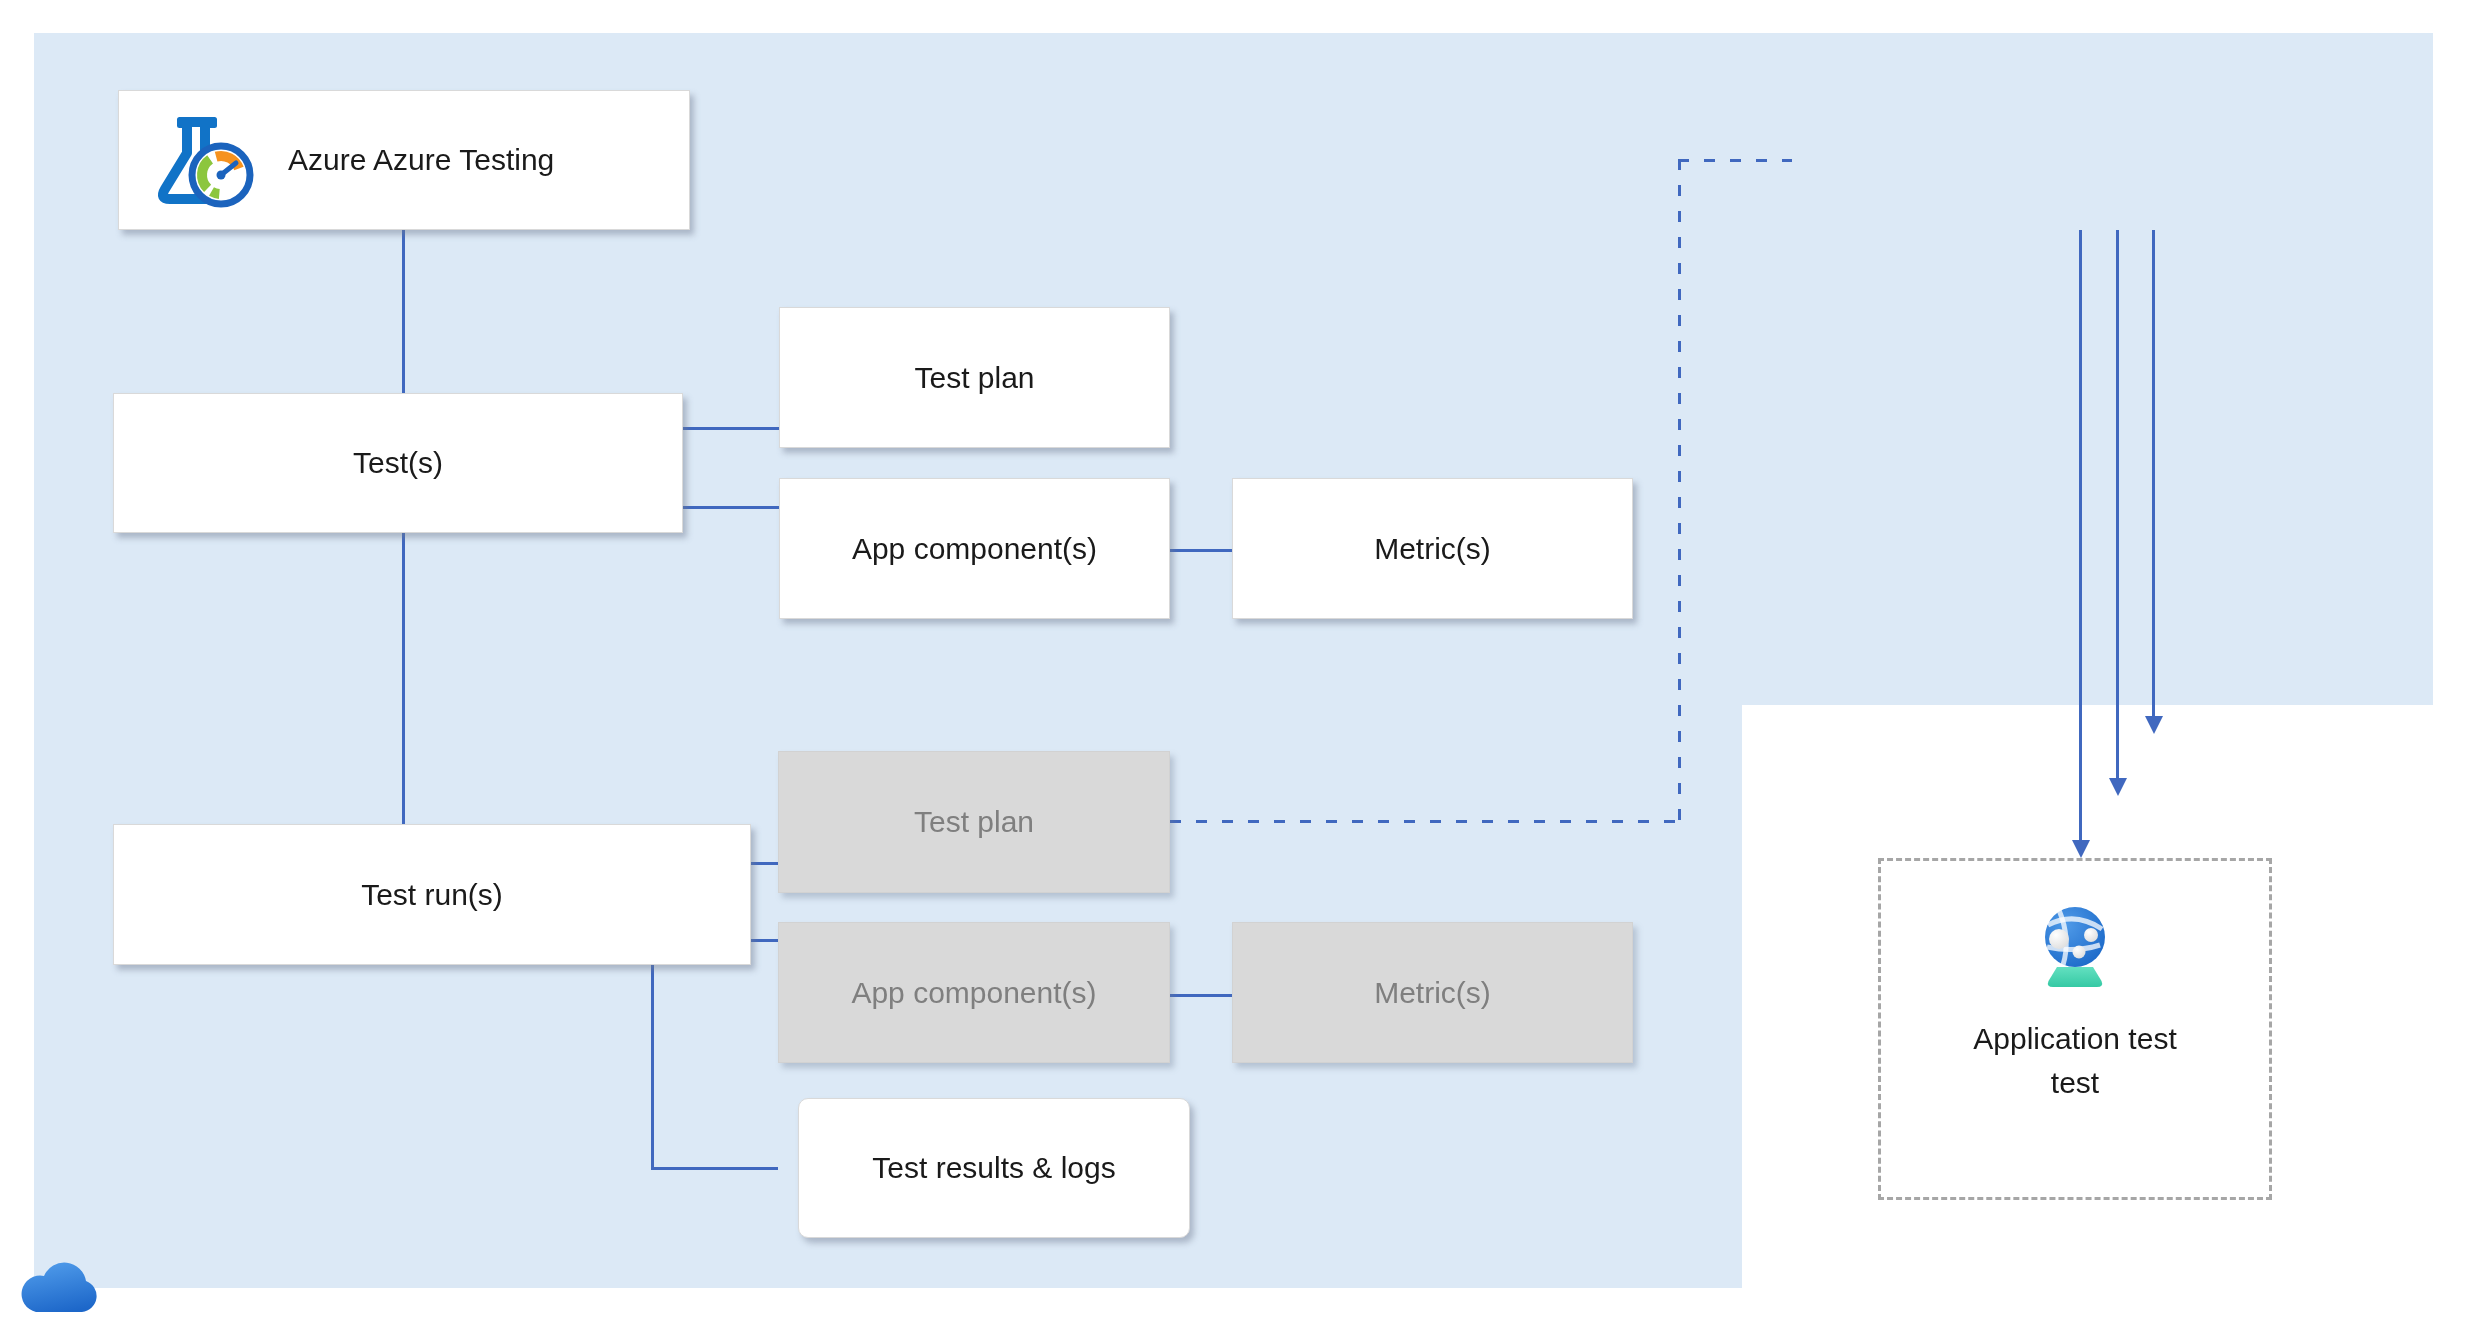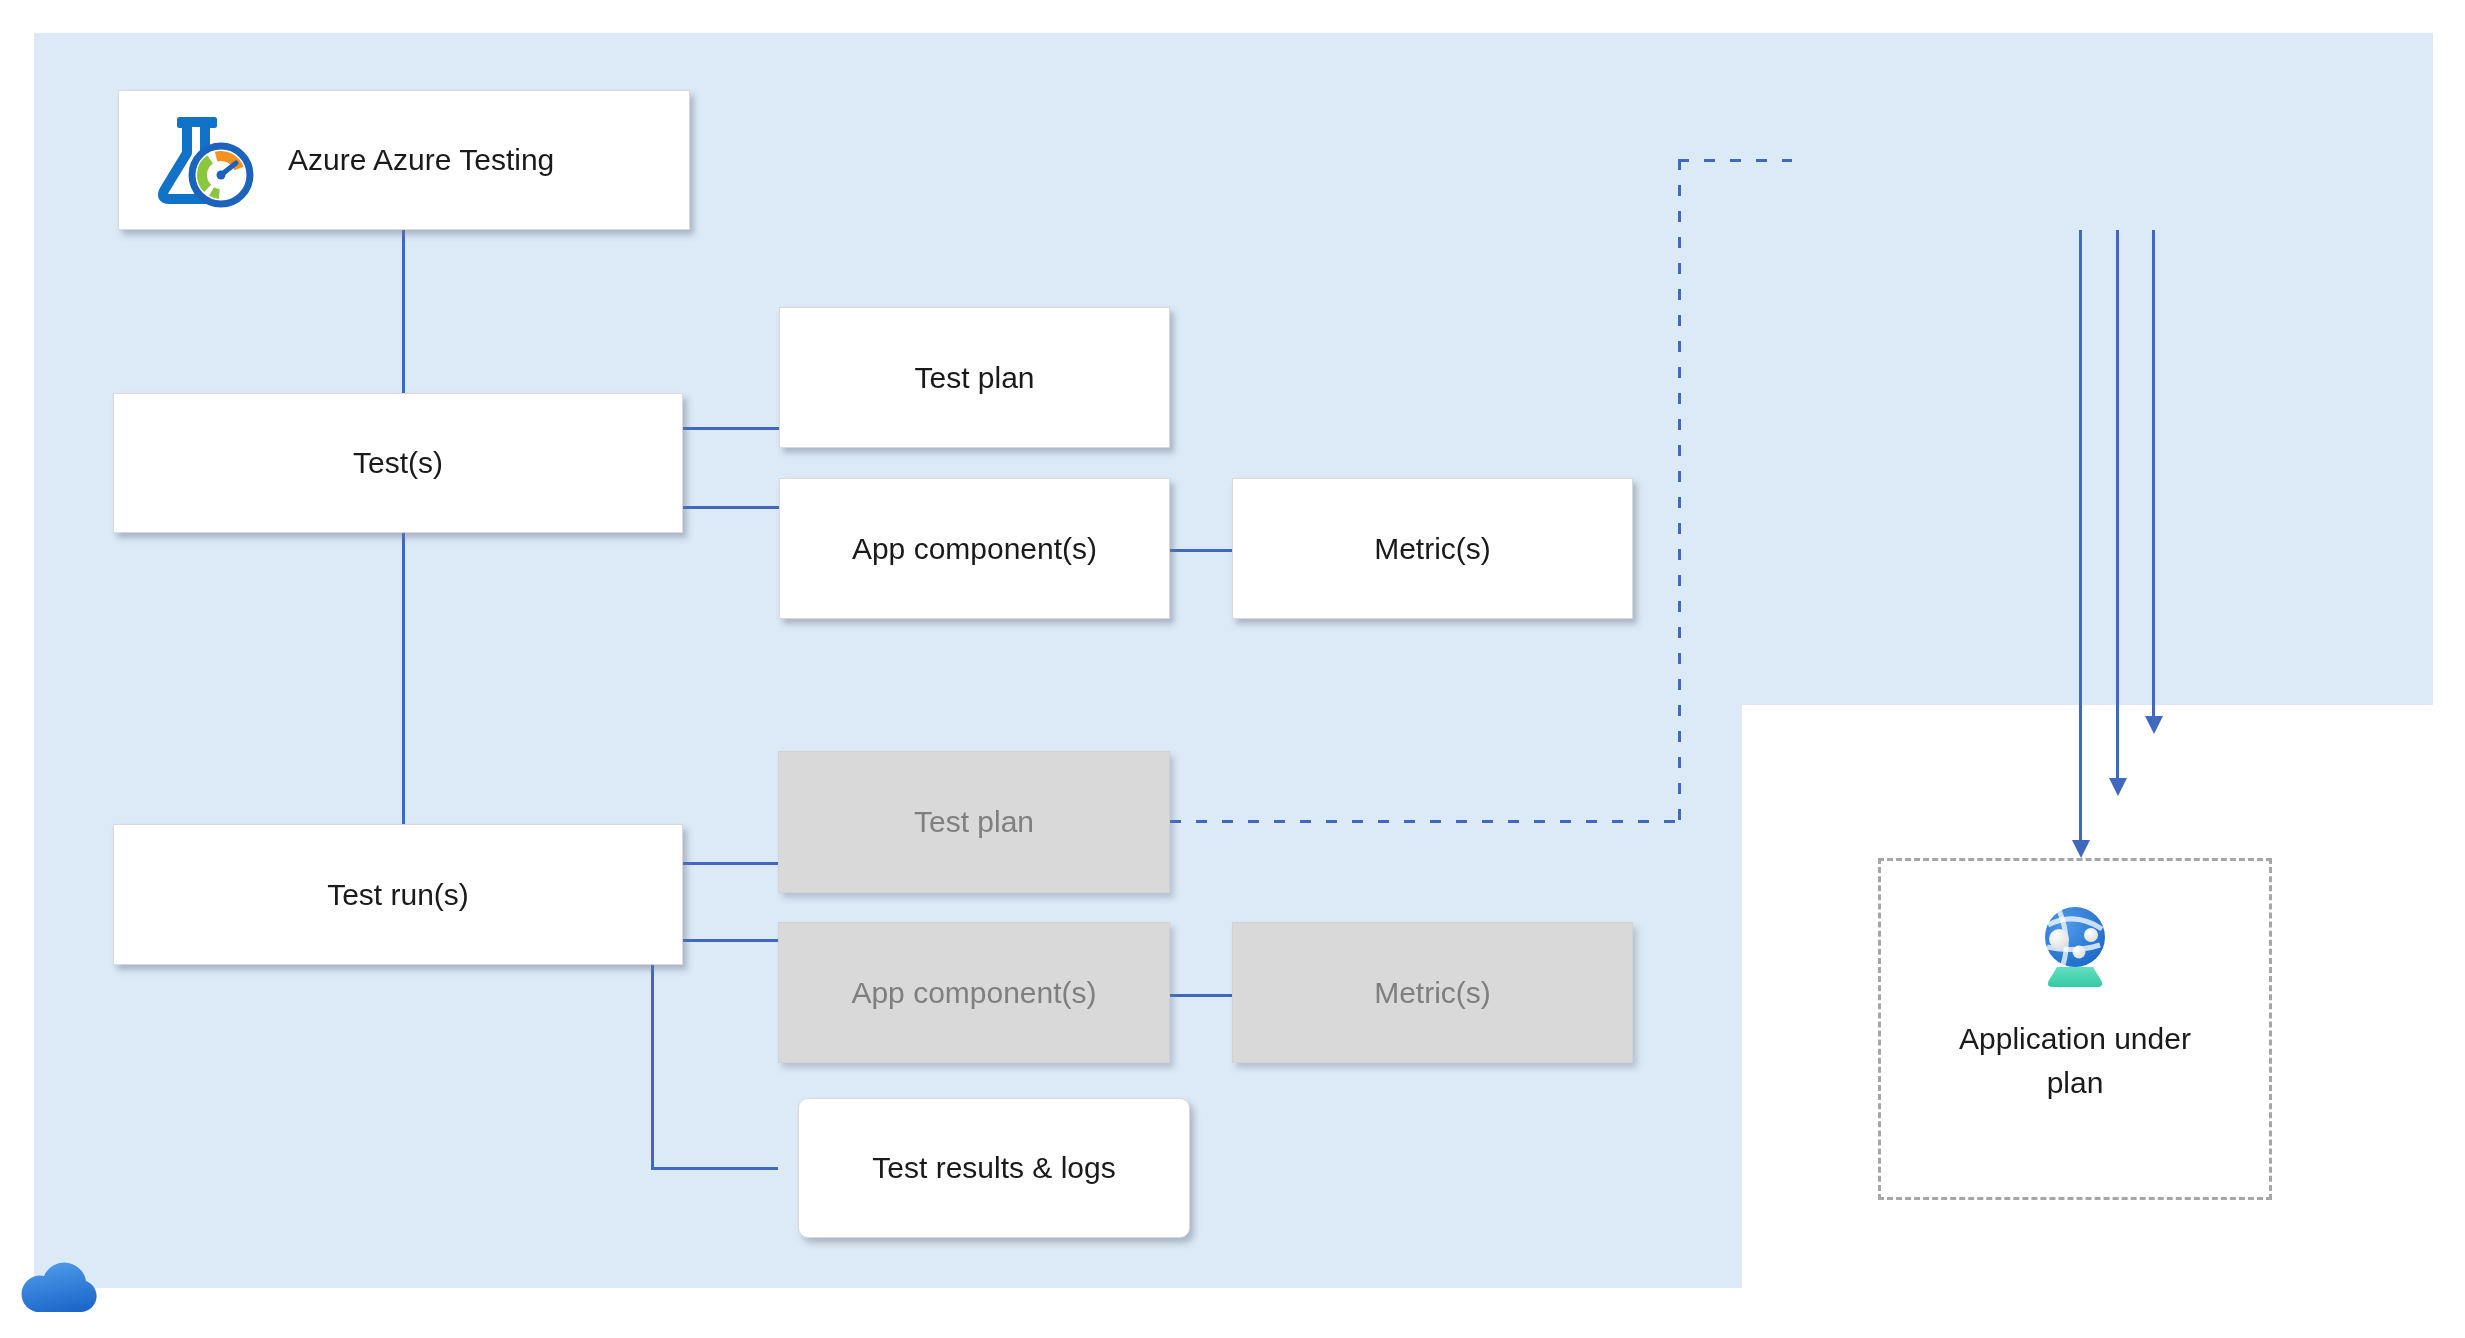--- a/index.html
+++ b/index.html
@@ -18,21 +18,21 @@
     box-shadow:4px 5px 6px rgba(110,122,145,0.45);
     display:flex;align-items:center;justify-content:center;
     font-size:30px;z-index:4;box-sizing:border-box;
   }
   .box.gray{background:#d9d9d9;border:1px solid #d2d2d2;color:#7f7f7f;box-shadow:4px 5px 6px rgba(110,122,145,0.35);}
   .box.iconrow{justify-content:flex-start;}
 
   
   .n-alt{left:118px;top:90px;width:572px;height:140px;}
   .n-tests{left:113px;top:393px;width:570px;height:140px;text-align:right;}
-  .n-testruns{left:113px;top:824px;width:570px;height:141px;}
+  .n-testruns{left:113px;top:824px;width:638px;height:141px;}
   .n-testplan{left:779px;top:307px;width:391px;height:141px;}
   .n-appcomp{left:779px;top:478px;width:391px;height:141px;}
   .n-metrics{left:1232px;top:478px;width:401px;height:141px;}
   .n-testplan-run{left:778px;top:751px;width:392px;height:142px;}
   .n-appcomp-run{left:778px;top:922px;width:392px;height:141px;}
   .n-metrics-run{left:1232px;top:922px;width:401px;height:141px;}
   .n-results{left:798px;top:1098px;width:392px;height:140px;border-radius:10px;}
   .n-engine{left:1792px;top:90px;width:573px;height:140px;}
 
   .alt-icon{position:absolute;left:28px;top:24px;width:110px;height:94px;}
@@ -187,21 +187,21 @@
       <circle cx="52" cy="42" r="30" fill="url(#glb)"></circle>
       <g fill="none" stroke="#ffffff" stroke-opacity="0.75" stroke-width="5">
         <path d="M25 30 Q52 16 79 34"></path>
         <path d="M36 15 Q48 44 40 70"></path>
         <path d="M24 52 Q52 58 77 50"></path>
       </g>
       <circle cx="36" cy="44" r="10" fill="url(#dot)"></circle>
       <circle cx="68" cy="40" r="7" fill="url(#dot)"></circle>
       <circle cx="56" cy="57" r="6.5" fill="url(#dot)"></circle>
     </svg>
-    <div class="aut-label">Application under plan</div>
+    <div class="aut-label">Application test test</div>
   </div>
 
   <svg class="cloud" viewBox="0 0 90 60">
     <defs>
       <linearGradient id="cld" x1="0.3" y1="0" x2="0.6" y2="1">
         <stop offset="0" stop-color="#4f9bea"></stop>
           <stop offset="1" stop-color="#1d67c9"></stop>
       </linearGradient>
     </defs>
     <path d="M22 58 h46 a16 16 0 0 0 4 -31 a22 22 0 0 0 -42 -5 a18 18 0 0 0 -8 36 Z" fill="url(#cld)"></path>

